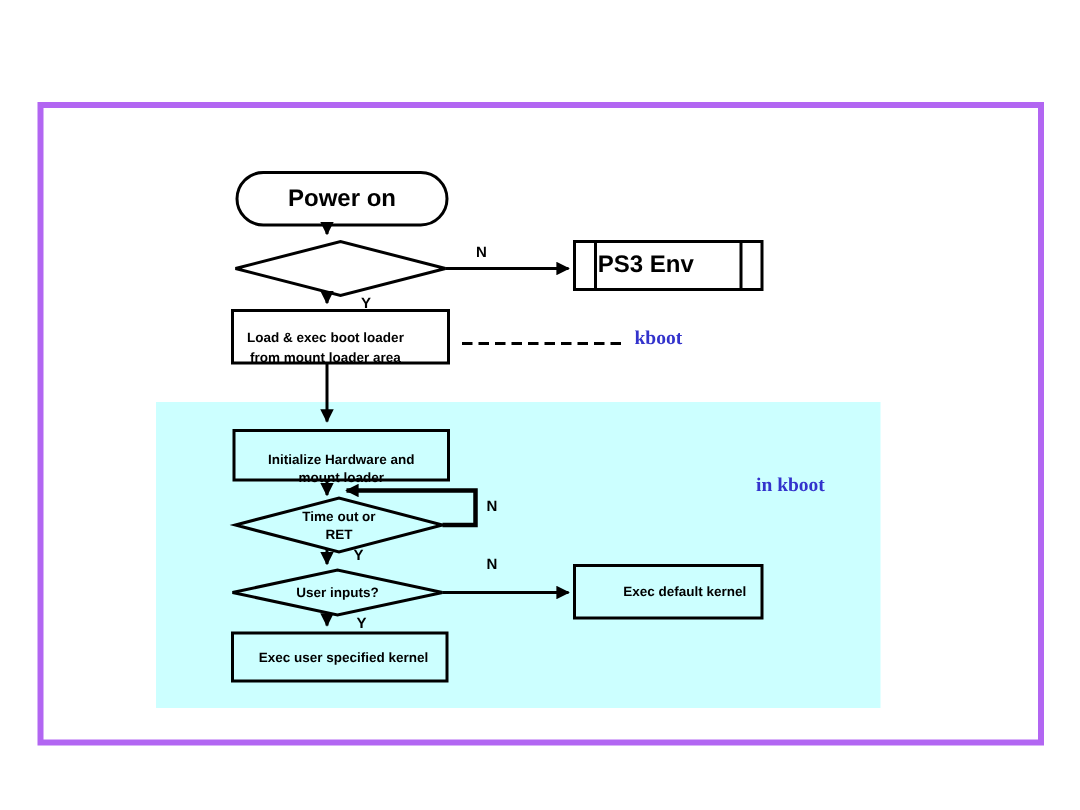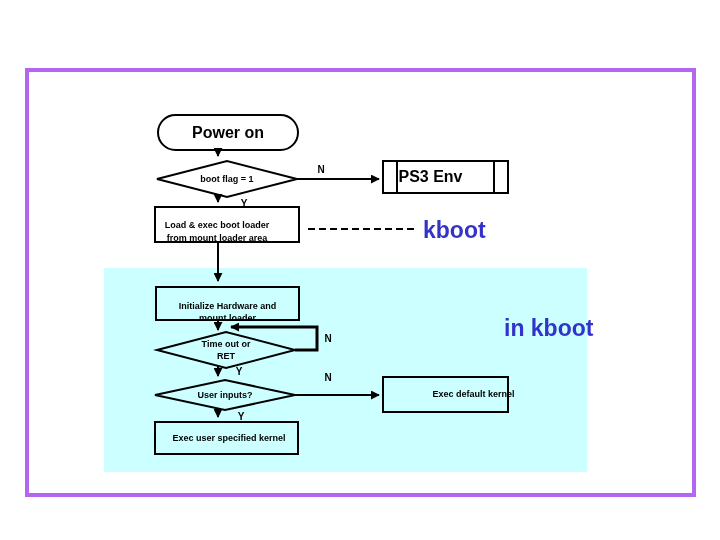--- a/index.html
+++ b/index.html
@@ -53,23 +53,24 @@
     color: #000;
     line-height: 1.35;
     white-space: nowrap;
   }
   .t-terminator { font-size: 16px; }
   .t-process    { font-size: 9px; }
   .t-predef     { font-size: 16px; }
   .annotation {
     position: absolute;
     font-weight: bold;
-    font-size: 23px;
+    font-size: 13px;
     color: var(--accent-text);
     white-space: nowrap;
+    font-family: Liberation Serif, serif;
   }
   .edge-label {
     position: absolute;
     transform: translate(-50%, -50%);
     font-weight: bold;
     font-size: 10px;
     color: #000;
   }
 </style>
 </head>
@@ -108,23 +109,20 @@
     <polyline class="wire-thick" points="295,350 317,350 317,327 231,327" marker-end="url(#arr)"></polyline>
     <line class="wire" x1="218" y1="366" x2="218" y2="376" marker-end="url(#arr)"></line>
     <line class="wire" x1="295" y1="395" x2="379" y2="395" marker-end="url(#arr)"></line>
     <line class="wire" x1="218" y1="408" x2="218" y2="417" marker-end="url(#arr)"></line>
   </svg>
 
   <div class="node-label t-terminator" style="left:158px; top:115px; width:140px; height:35px;">
     <span>Power on</span>
   </div>
 
-  <div class="node-label t-process" style="left:157px; top:161px; width:140px; height:36px;">
-    <span>boot flag = 1</span>
-  </div>
 
   <div class="node-label t-predef" style="left:382px; top:161px; width:97px; height:32px;">
     <span>PS3 Env</span>
   </div>
 
   <div class="node-label t-process" style="left:145px; top:207px; width:144px; height:49px;">
     <span>Load &amp; exec boot loader</span>
     <span>from mount loader area</span>
   </div>
 
@@ -135,21 +133,21 @@
 
   <div class="node-label t-process" style="left:157px; top:332px; width:138px; height:36px;">
     <span>Time out or</span>
     <span>RET</span>
   </div>
 
   <div class="node-label t-process" style="left:155px; top:380px; width:140px; height:30px;">
     <span>User inputs?</span>
   </div>
 
-  <div class="node-label t-process" style="left:383px; top:377px; width:147px; height:35px;margin-left:17px;">
+  <div class="node-label t-process" style="left:383px; top:377px; width:147px; height:35px;">
     <span>Exec default kernel</span>
   </div>
 
   <div class="node-label t-process" style="left:155px; top:422px; width:148px; height:32px;">
     <span>Exec user specified kernel</span>
   </div>
 
   <div class="annotation" style="left:423px; top:217px;">kboot</div>
   <div class="annotation" style="left:504px; top:286px;margin-top:29px;">in kboot</div>
 

